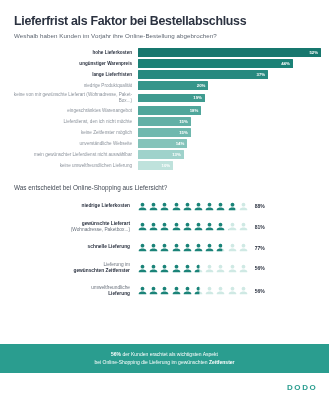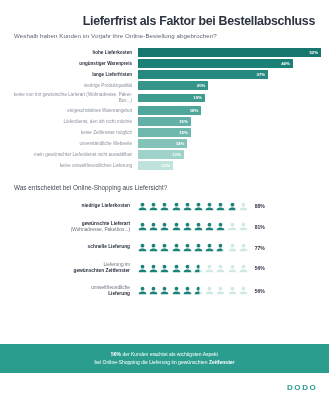--- a/index.html
+++ b/index.html
@@ -8,21 +8,21 @@
     background: #ffffff;
     font-family: "Liberation Sans", sans-serif;
     overflow: hidden;
   }
   .page { width: 329px; height: 400px; position: relative; background:#fff; }
 
   
   .header { padding: 14px 14px 0 14px; }
   .title {
     font-size: 12.4px; font-weight: bold; color: #2b3240;
-    letter-spacing: -0.3px; line-height: 1.15; text-align: right;
+    letter-spacing: -0.3px; line-height: 1.15;
   }
   .subtitle {
     margin-top: 4px; font-size: 6.2px; color: #5d6570;
     letter-spacing: 0.05px;
   }
 
   
   .barchart { margin-top: 9px; padding: 0 8px 0 4px; }
   .bar-row { display: flex; align-items: center; margin-bottom: 2.6px; }
   .bar-label {

